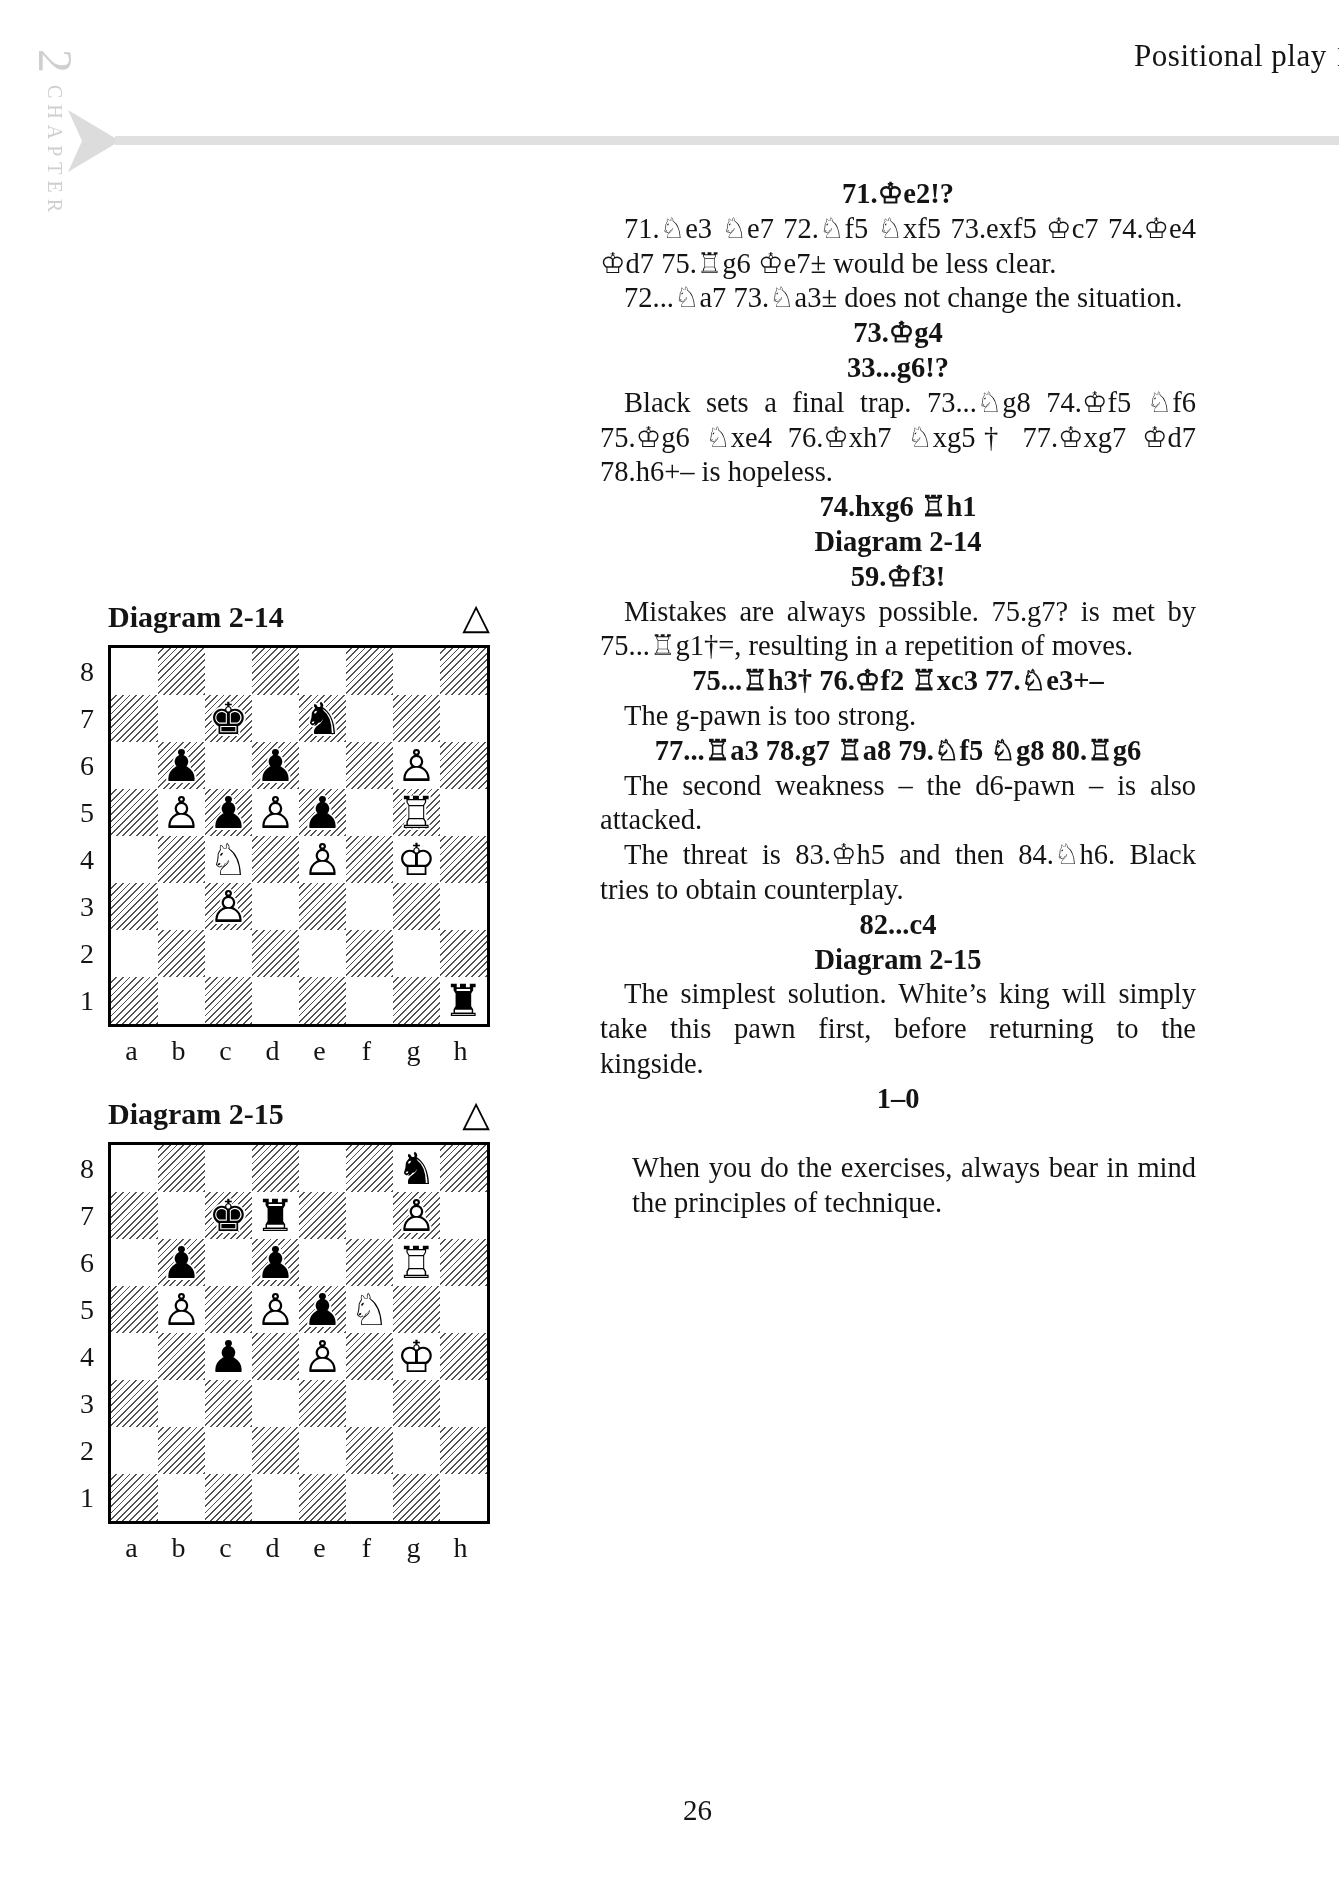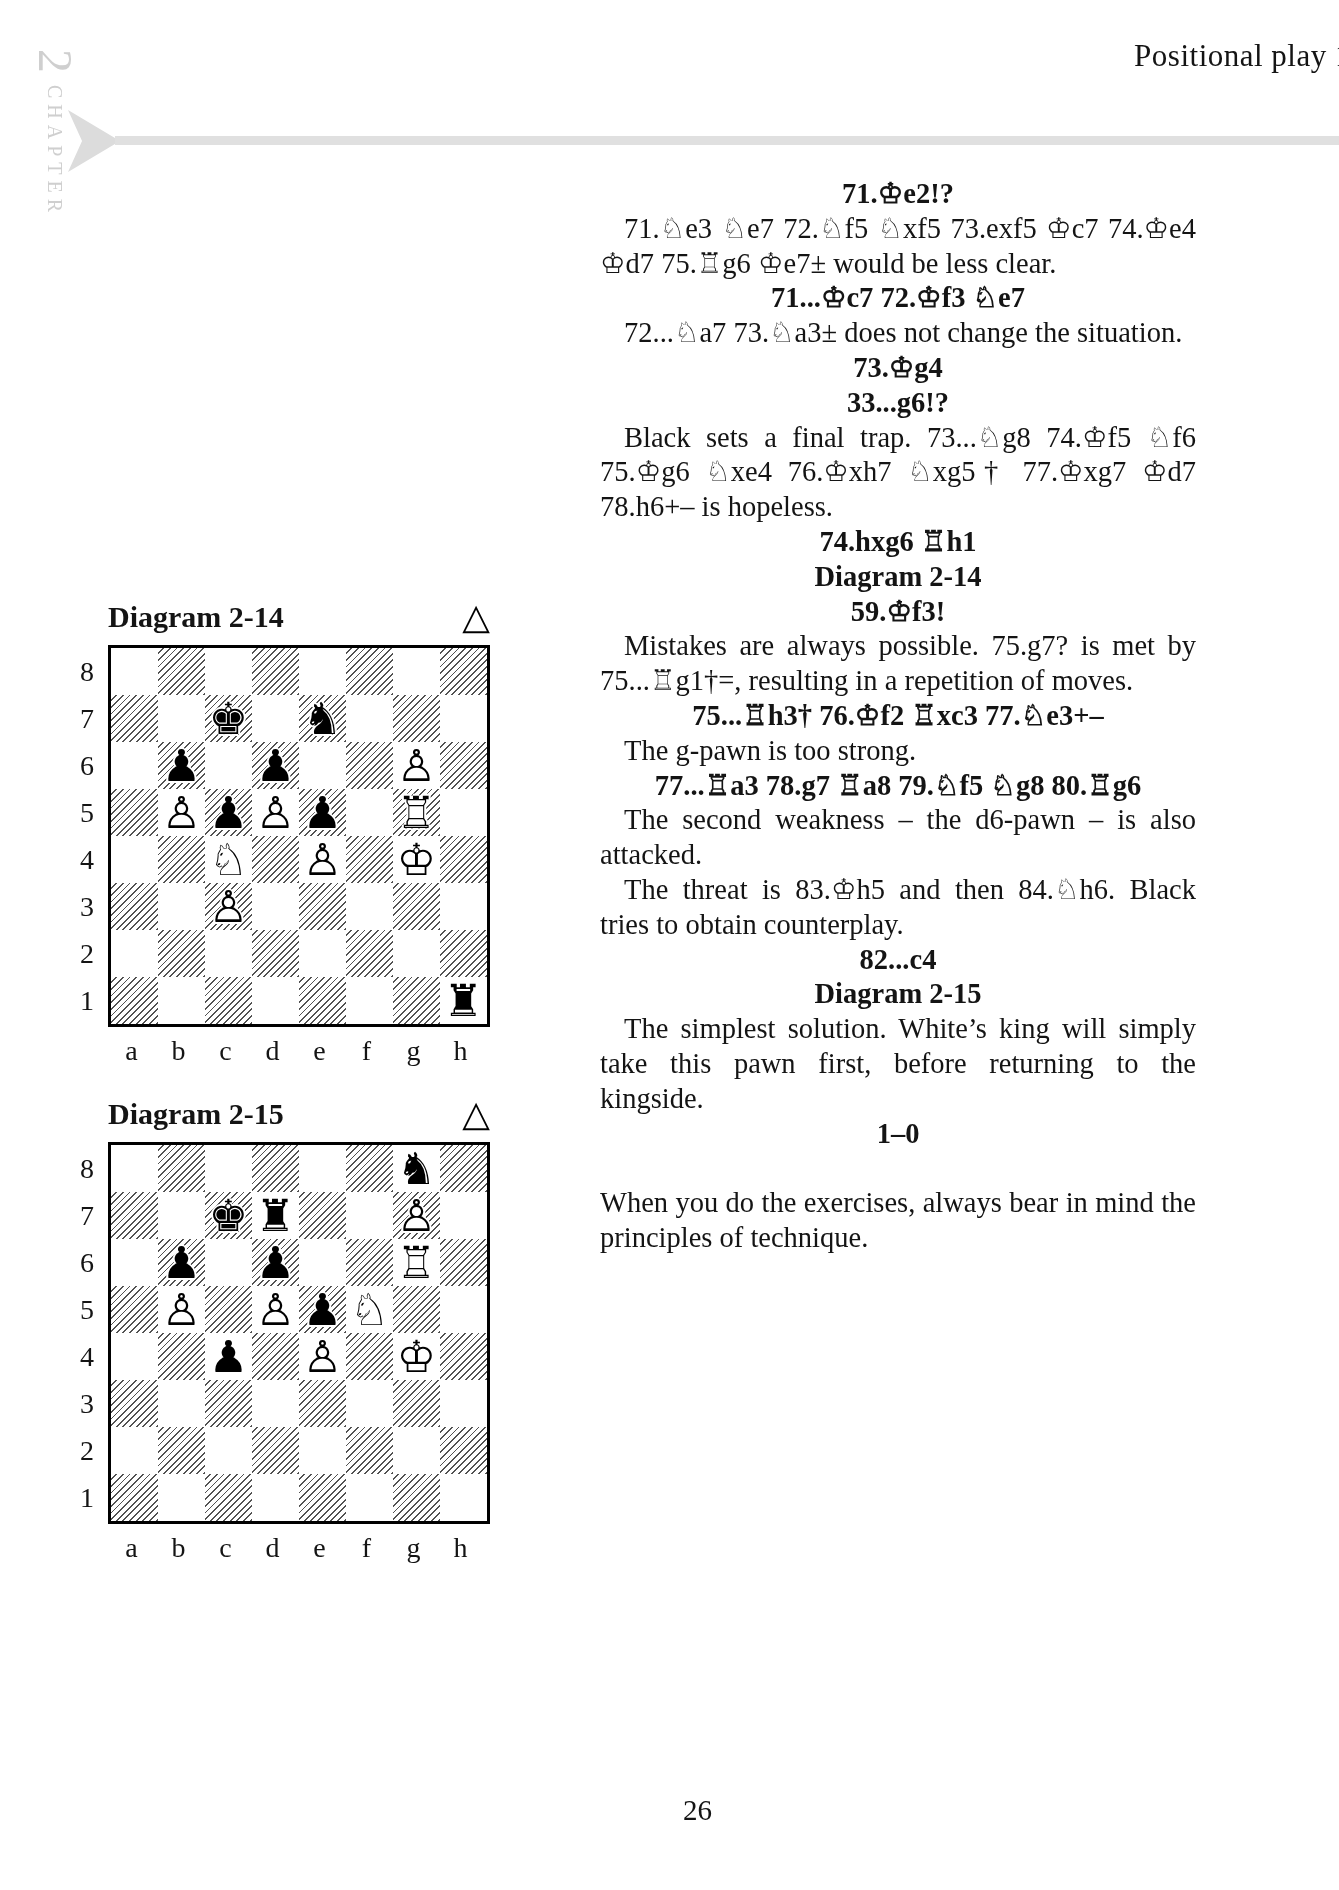--- a/index.html
+++ b/index.html
@@ -59,21 +59,21 @@
   .file-label{width:47px;text-align:center;font-size:28px;}
   
   .text-col{
     position:absolute;left:600px;top:177px;width:596px;
     font-size:28.5px;line-height:34.8px;
   }
   .para{margin:0;}
   .para.bold{font-weight:bold;text-align:center;}
   .para.center{font-weight:bold;text-align:center;}
   .para.indent{text-align:justify;text-indent:24px;}
-  .para.plain{text-align:justify;}
+  .para.plain{text-align:justify;margin-left:32px;}
   .para.gap{height:34.8px;}
   
   .page-number{position:absolute;top:1794px;left:0;width:100%;text-align:center;font-size:29px;margin-left:28px;}
 </style>
 </head>
 <body>
 
 <div class="page">
 
   <div class="page-header">Positional play 1</div>
@@ -416,21 +416,20 @@
         <div class="file-label">e</div>
         <div class="file-label">f</div>
         <div class="file-label">g</div>
         <div class="file-label">h</div>
       </div>
   </div>
 
   <div class="text-col" id="text-col">
       <p class="para bold">71.♔e2!?</p>
       <p class="para indent">71.♘e3 ♘e7 72.♘f5 ♘xf5 73.exf5 ♔c7 74.♔e4 ♔d7 75.♖g6 ♔e7± would be less clear.</p>
-      <p class="para bold">71...♔c7 72.♔f3 ♘e7</p>
       <p class="para indent">72...♘a7 73.♘a3± does not change the situation.</p>
       <p class="para bold">73.♔g4</p>
       <p class="para bold">33...g6!?</p>
       <p class="para indent">Black sets a final trap. 73...♘g8 74.♔f5 ♘f6 75.♔g6 ♘xe4 76.♔xh7 ♘xg5† 77.♔xg7 ♔d7 78.h6+– is hopeless.</p>
       <p class="para bold">74.hxg6 ♖h1</p>
       <p class="para center">Diagram 2-14</p>
       <p class="para bold">59.♔f3!</p>
       <p class="para indent">Mistakes are always possible. 75.g7? is met by 75...♖g1†=, resulting in a repetition of moves.</p>
       <p class="para bold">75...♖h3† 76.♔f2 ♖xc3 77.♘e3+–</p>
       <p class="para indent">The g-pawn is too strong.</p>

